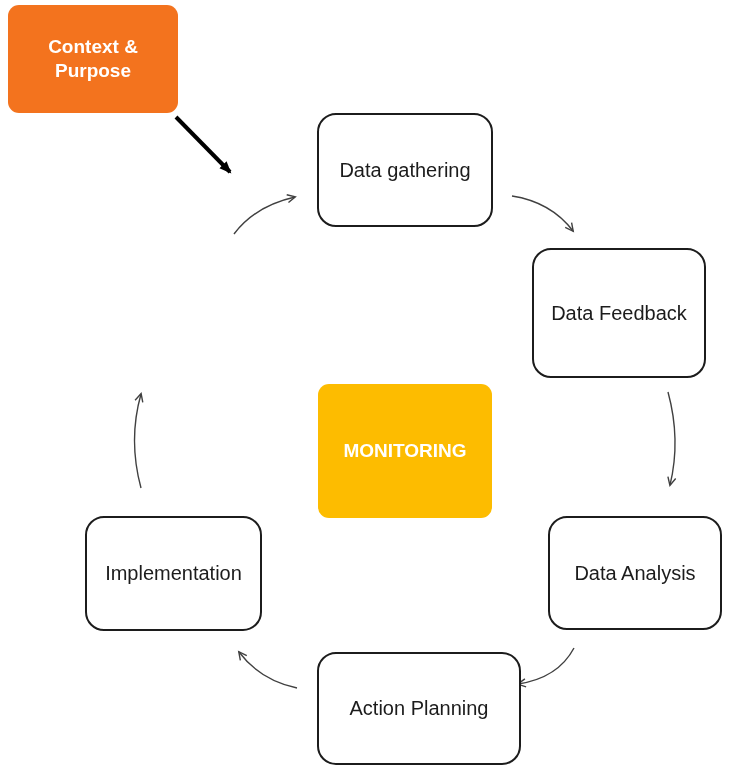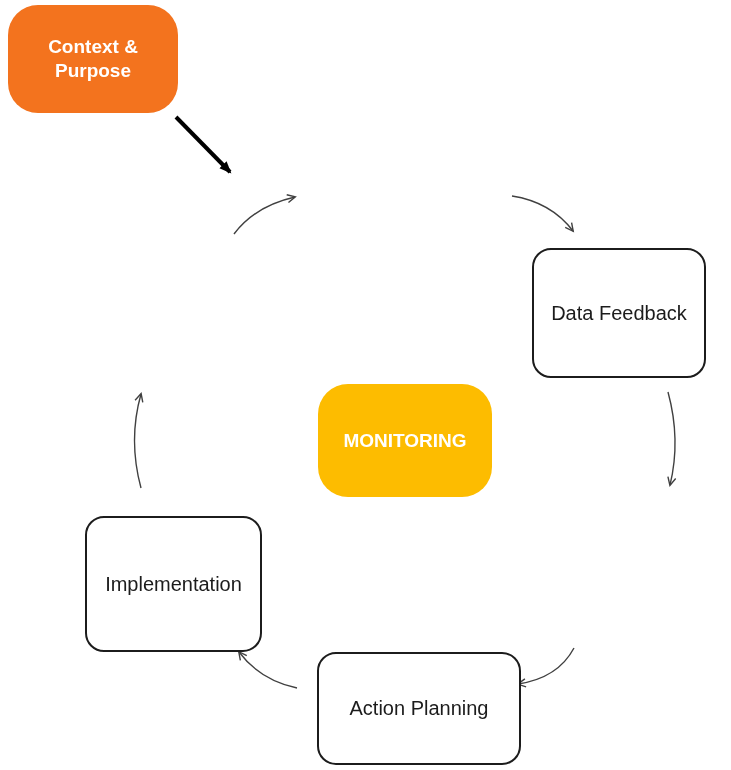--- a/index.html
+++ b/index.html
@@ -34,30 +34,30 @@
     border-radius: 19px;
     color: #1c1c1c;
     font-size: 20px;
     line-height: 1.25;
   }
   .node.accent {
     border: none;
     color: #ffffff;
     font-weight: bold;
     font-size: 19px;
-    border-radius: 30px;
+    border-radius: 11px;
     padding: 0 18px;
   }
   
   .n-context        { left: 8px;   top: 5px;   width: 170px; height: 108px; }
   .n-gathering      { left: 317px; top: 113px; width: 176px; height: 114px; }
   .n-feedback       { left: 532px; top: 248px; width: 174px; height: 130px; }
   .n-evaluation     { left: 88px;  top: 246px; width: 174px; height: 114px; }
-  .n-monitoring     { left: 318px; top: 384px; width: 174px; height: 113px; }
-  .n-implementation { left: 85px;  top: 516px; width: 177px; height: 136px; }
+  .n-monitoring     { left: 318px; top: 384px; width: 174px; height: 134px; }
+  .n-implementation { left: 85px;  top: 516px; width: 177px; height: 115px; }
   .n-analysis       { left: 548px; top: 516px; width: 174px; height: 114px; }
   .n-planning       { left: 317px; top: 652px; width: 204px; height: 113px; }
 
   .thin-arrow {
     fill: none;
     stroke: #404040;
     stroke-width: 1.4px;
   }
   .thick-arrow {
     fill: none;
@@ -85,24 +85,26 @@
     <path class="thin-arrow" d="M 234 234 Q 255 206 295 197" marker-end="url(#openHead)"></path>
     <path class="thin-arrow" d="M 512 196 Q 551 202 573 231" marker-end="url(#openHead)"></path>
     <path class="thin-arrow" d="M 668 392 Q 681 440 670 485" marker-end="url(#openHead)"></path>
     <path class="thin-arrow" d="M 574 648 Q 558 678 518 684" marker-end="url(#openHead)"></path>
     <path class="thin-arrow" d="M 297 688 Q 260 680 239 652" marker-end="url(#openHead)"></path>
     <path class="thin-arrow" d="M 141 488 Q 128 440 141 394" marker-end="url(#openHead)"></path>
   </svg>
 
   <div class="node accent n-context" style="background-color: rgb(243, 115, 30);">Context &amp; Purpose</div>
 
+  <div class="node n-gathering">Data gathering</div>
 
   <div class="node n-feedback">Data Feedback</div>
 
 
   <div class="node accent n-monitoring" style="background-color: rgb(253, 188, 0);">MONITORING</div>
 
   <div class="node n-implementation">Implementation</div>
 
+  <div class="node n-analysis">Data Analysis</div>
 
   <div class="node n-planning">Action Planning</div>
 
 </div>
 
 </body></html>

